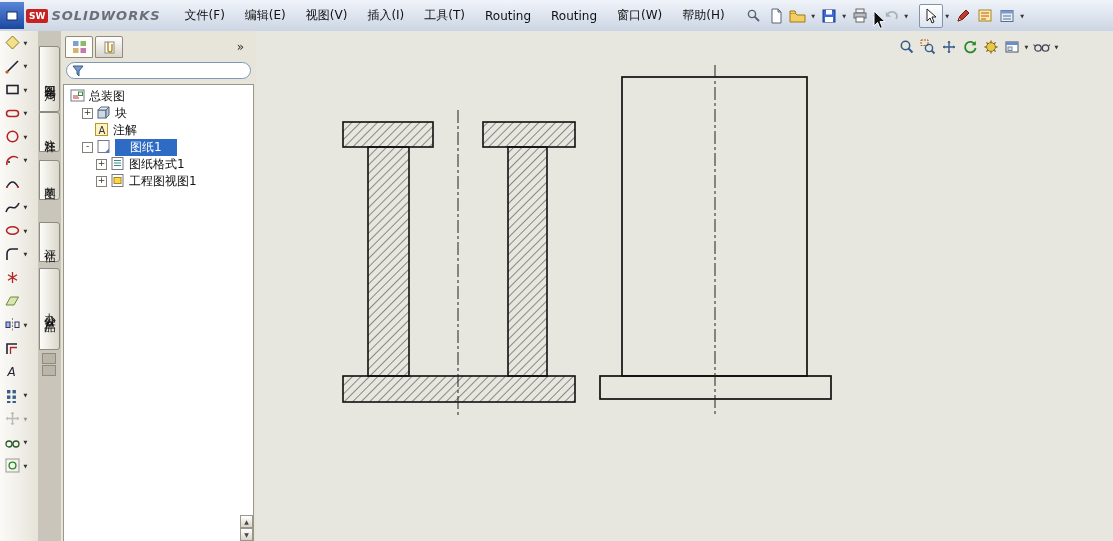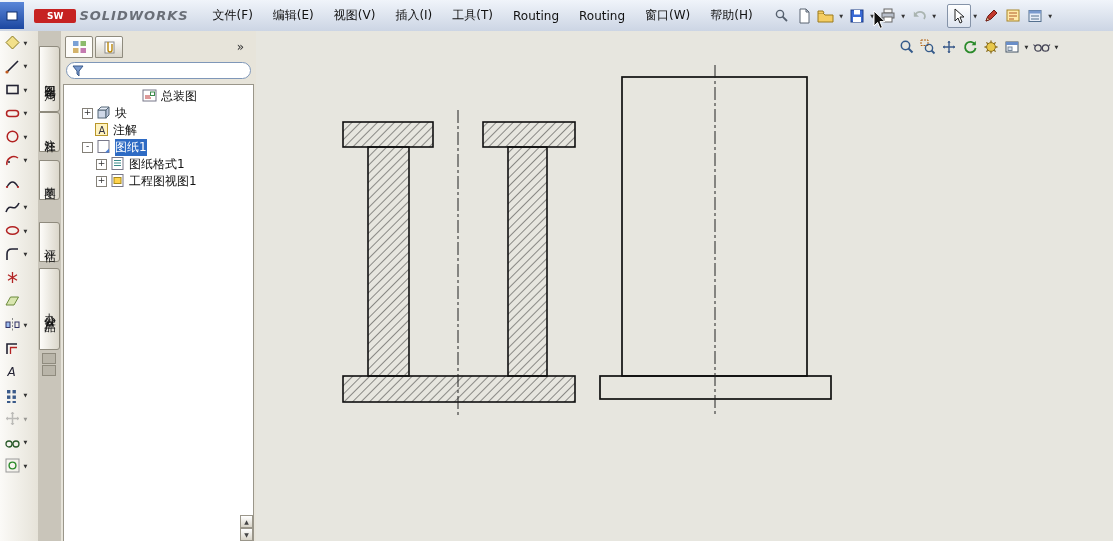--- a/index.html
+++ b/index.html
@@ -6,21 +6,21 @@
   body{width:1113px;height:541px;position:relative;overflow:hidden;
        font-family:"DejaVu Sans","Liberation Sans",sans-serif;font-size:12px;
        background:#e7e6df;color:#111;}
   
   .menubar{position:absolute;left:0;top:0;right:0;height:31px;
     background:linear-gradient(#f0f4fa,#ccd5e4);border-bottom:1px solid #93a0b4;
     display:flex;align-items:center;}
   .win-icon{width:24px;height:27px;margin:1px 2px 1px 0;
     background:linear-gradient(#5a86d8,#1c47a0);display:flex;align-items:center;justify-content:center;}
   .sw-badge{background:#c62222;color:#fff;font-weight:bold;font-size:9px;
-    padding:2px 13px;border-radius:2px;margin:0 3px 0 8px;}
+    padding:2px 3px;border-radius:2px;margin:0 3px 0 0;}
   .sw-text{color:#6a6f78;font-weight:bold;font-style:italic;font-size:13px;
     letter-spacing:1px;margin-right:14px;}
   .menu-item{padding:4px 10px;cursor:default;white-space:nowrap;}
   .tb-group{display:flex;align-items:center;margin-left:8px;}
   .tbtn{width:22px;height:22px;display:flex;align-items:center;justify-content:center;}
   .dd{font-size:5px;color:#333;width:9px;text-align:center;}
   .tbtn-framed{border:1px solid #8593a8;background:linear-gradient(#ffffff,#dde4ef);
     border-radius:2px;}
   .grayed{opacity:.45;}
   
@@ -48,21 +48,21 @@
   .filter{margin:2px 5px 3px 5px;height:15px;border:1px solid #7f97b8;border-radius:9px;
     background:#fff;display:flex;align-items:center;padding-left:5px;}
   .filter input{border:none;outline:none;flex:1;height:12px;font-size:11px;background:transparent;}
   .treebox{position:absolute;left:2px;right:2px;top:53px;bottom:0;background:#fff;
     border:1px solid #9a968a;border-bottom:none;padding-top:3px;}
   .trow{display:flex;align-items:center;height:17px;white-space:nowrap;cursor:default;}
   .eb{width:9px;height:9px;border:1px solid #848078;background:#fff;font-size:9px;
     line-height:7px;text-align:center;margin-right:3px;flex:0 0 auto;color:#333;}
   .ticon{margin-right:4px;flex:0 0 auto;}
   .tlabel{font-size:12px;}
-  .sel{background:#2e6bc4;color:#fff;padding:0 0;}
+  .sel{background:#2e6bc4;color:#fff;padding:0 15px;}
   .pscroll{position:absolute;right:0;bottom:0;width:13px;}
   .sbtn{width:13px;height:13px;border:1px solid #9a968a;background:linear-gradient(#fff,#d8d4c8);
     font-size:6px;text-align:center;line-height:12px;color:#444;box-sizing:border-box;}
   
   .canvas{position:absolute;left:256px;top:31px;right:0;bottom:0;background:#e7e6df;}
   .viewbar{position:absolute;top:5px;right:52px;display:flex;align-items:center;}
   .vbtn{width:21px;height:21px;display:flex;align-items:center;justify-content:center;}
   .cursor{position:absolute;left:872px;top:10px;z-index:50;}
 </style>
 </head>
@@ -320,21 +320,21 @@
       </div>
       <span class="chev">»</span>
     </div>
     <div class="filter">
       <svg width="12" height="12">
           <path d="M1 1h10L7 6v5L5 9V6z" fill="#7a9ace" stroke="#3a5a8a"></path>
         </svg>
       <input type="text" value="" style="">
     </div>
     <div class="treebox">
-      <div class="trow" style="padding-left:22px;justify-content:center;">
+      <div class="trow" style="padding-left:6px;">
         <span class="ticon"><svg width="15" height="15">
               <rect x="1" y="2" width="13" height="11" fill="#fff" stroke="#778"></rect>
               <path d="M3 10h6M3 8h5" stroke="#b33" stroke-width="1"></path>
               <rect x="8.5" y="4" width="4" height="3.5" fill="none" stroke="#3a8a4a"></rect>
             </svg></span>
         <span class="tlabel">总装图</span>
       </div>
       <div class="trow" style="padding-left:18px;">
         <span class="eb">+</span>
         <span class="ticon"><svg width="15" height="15">

